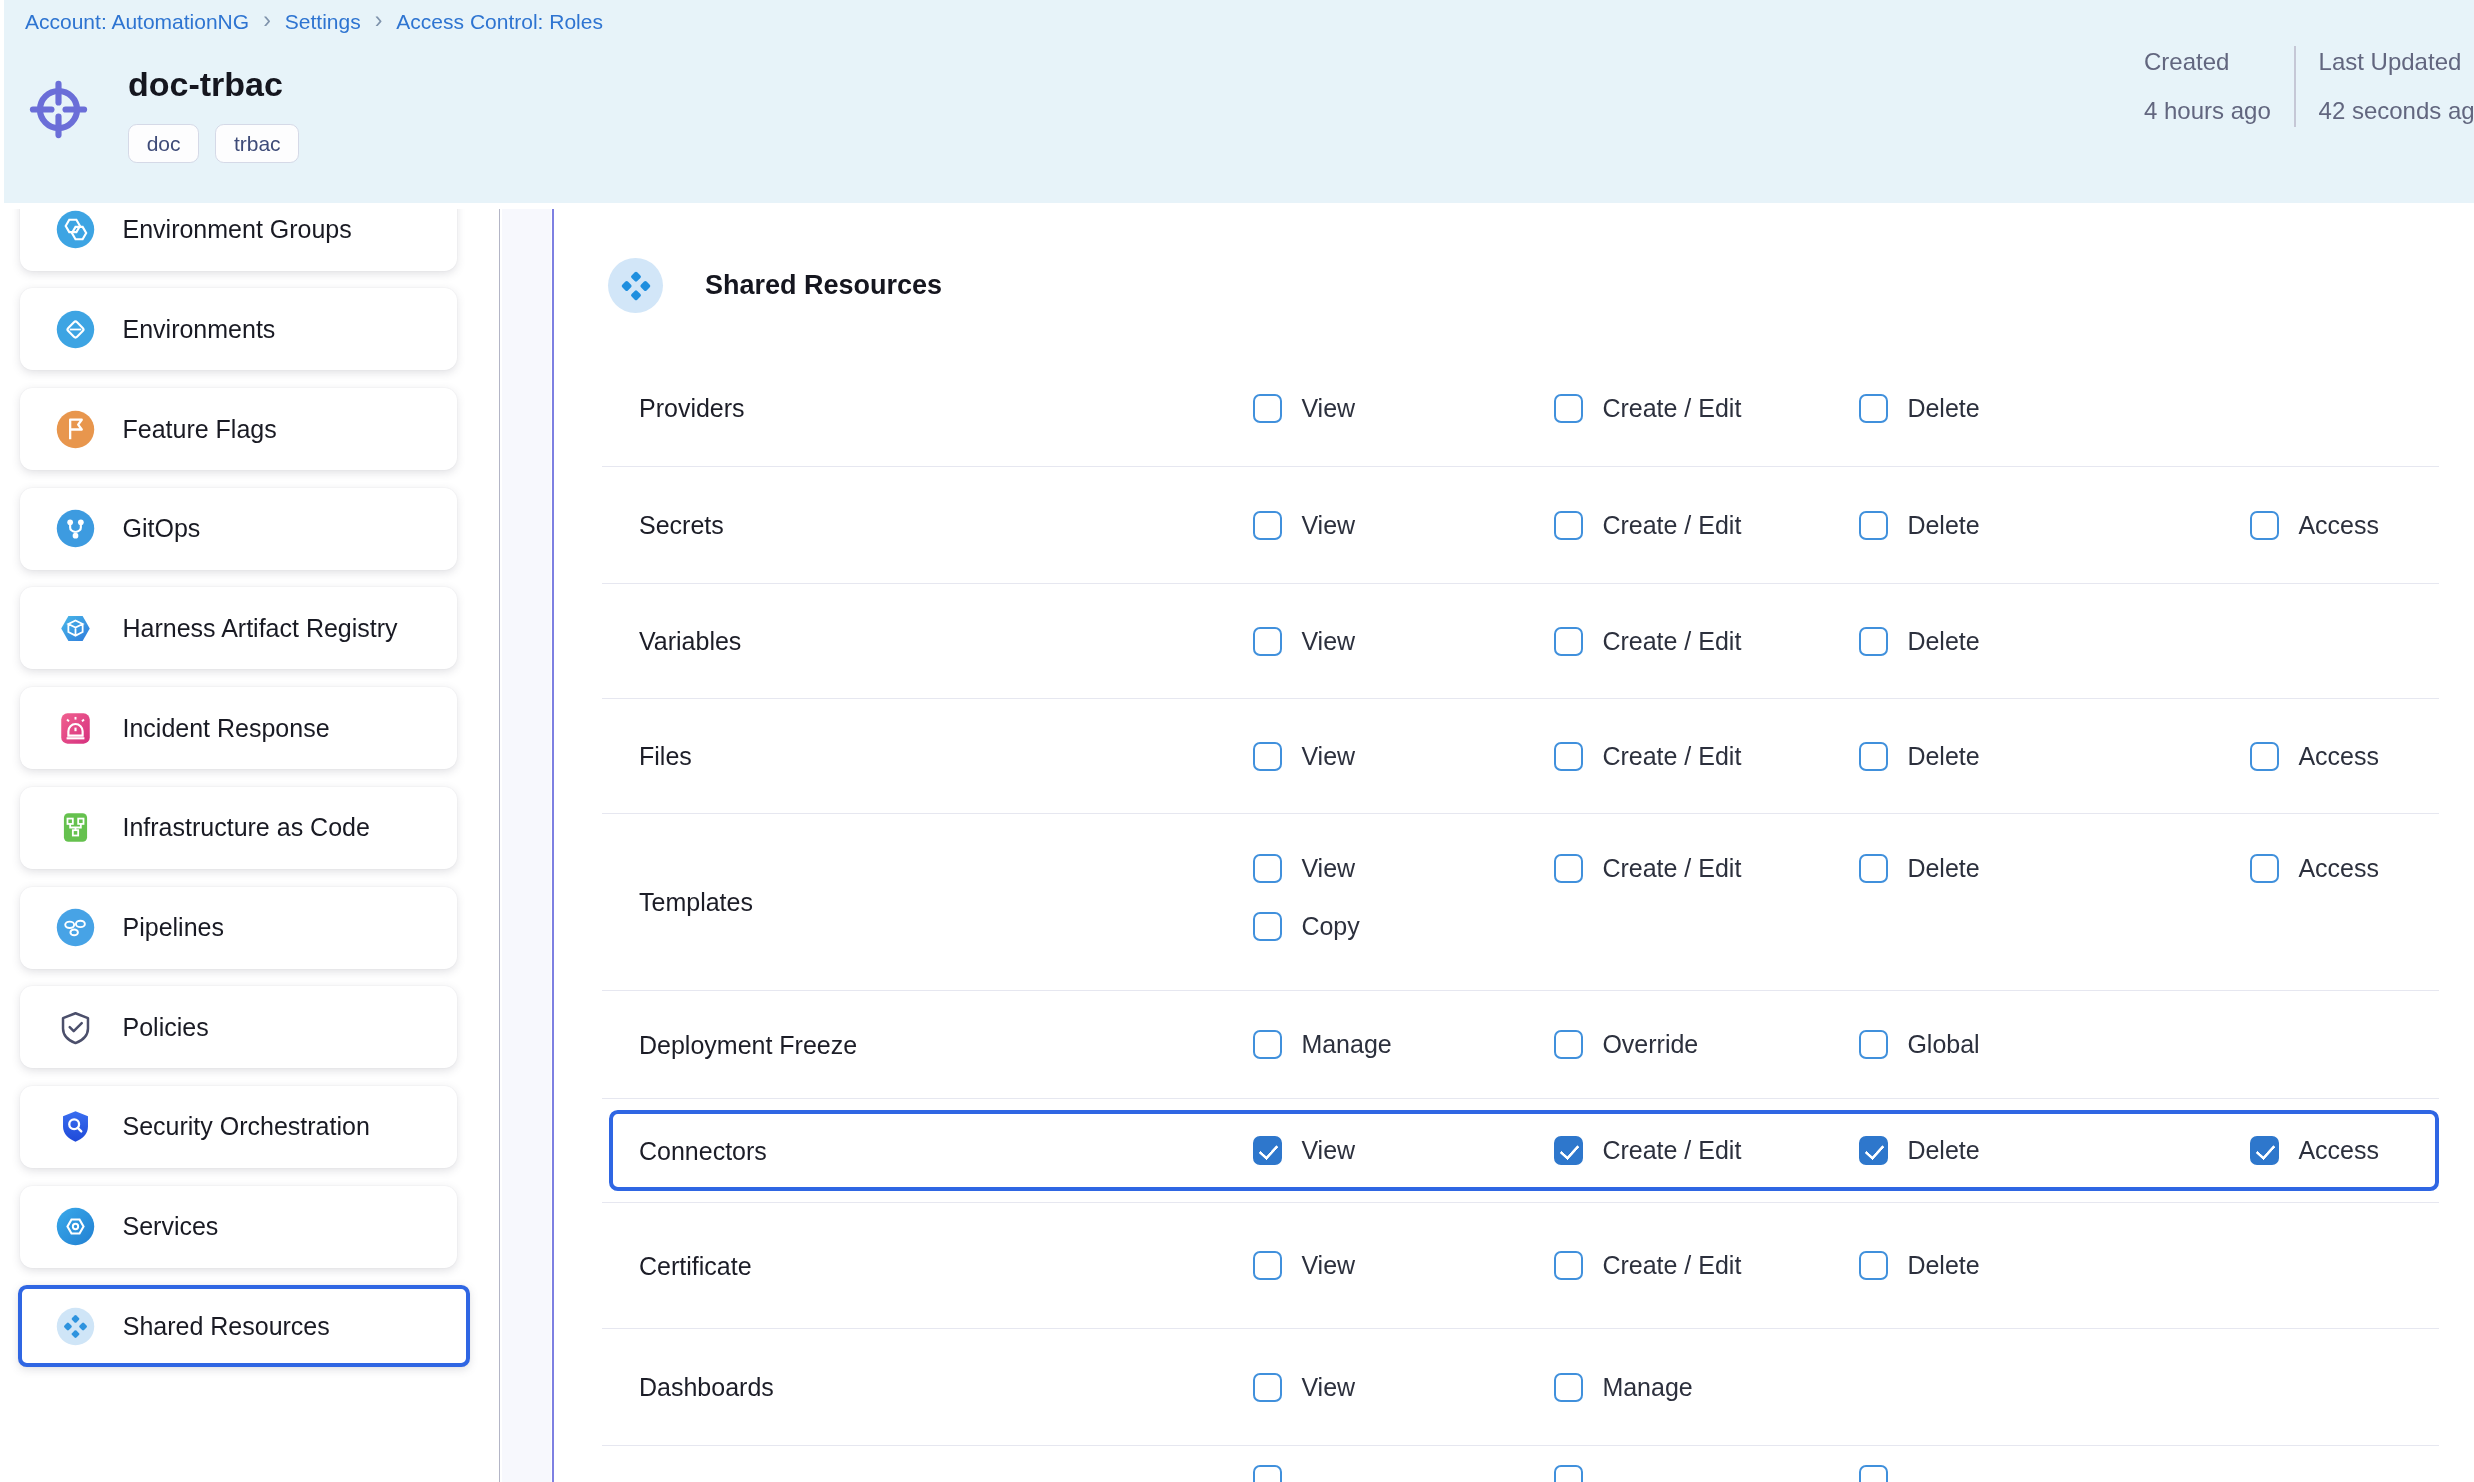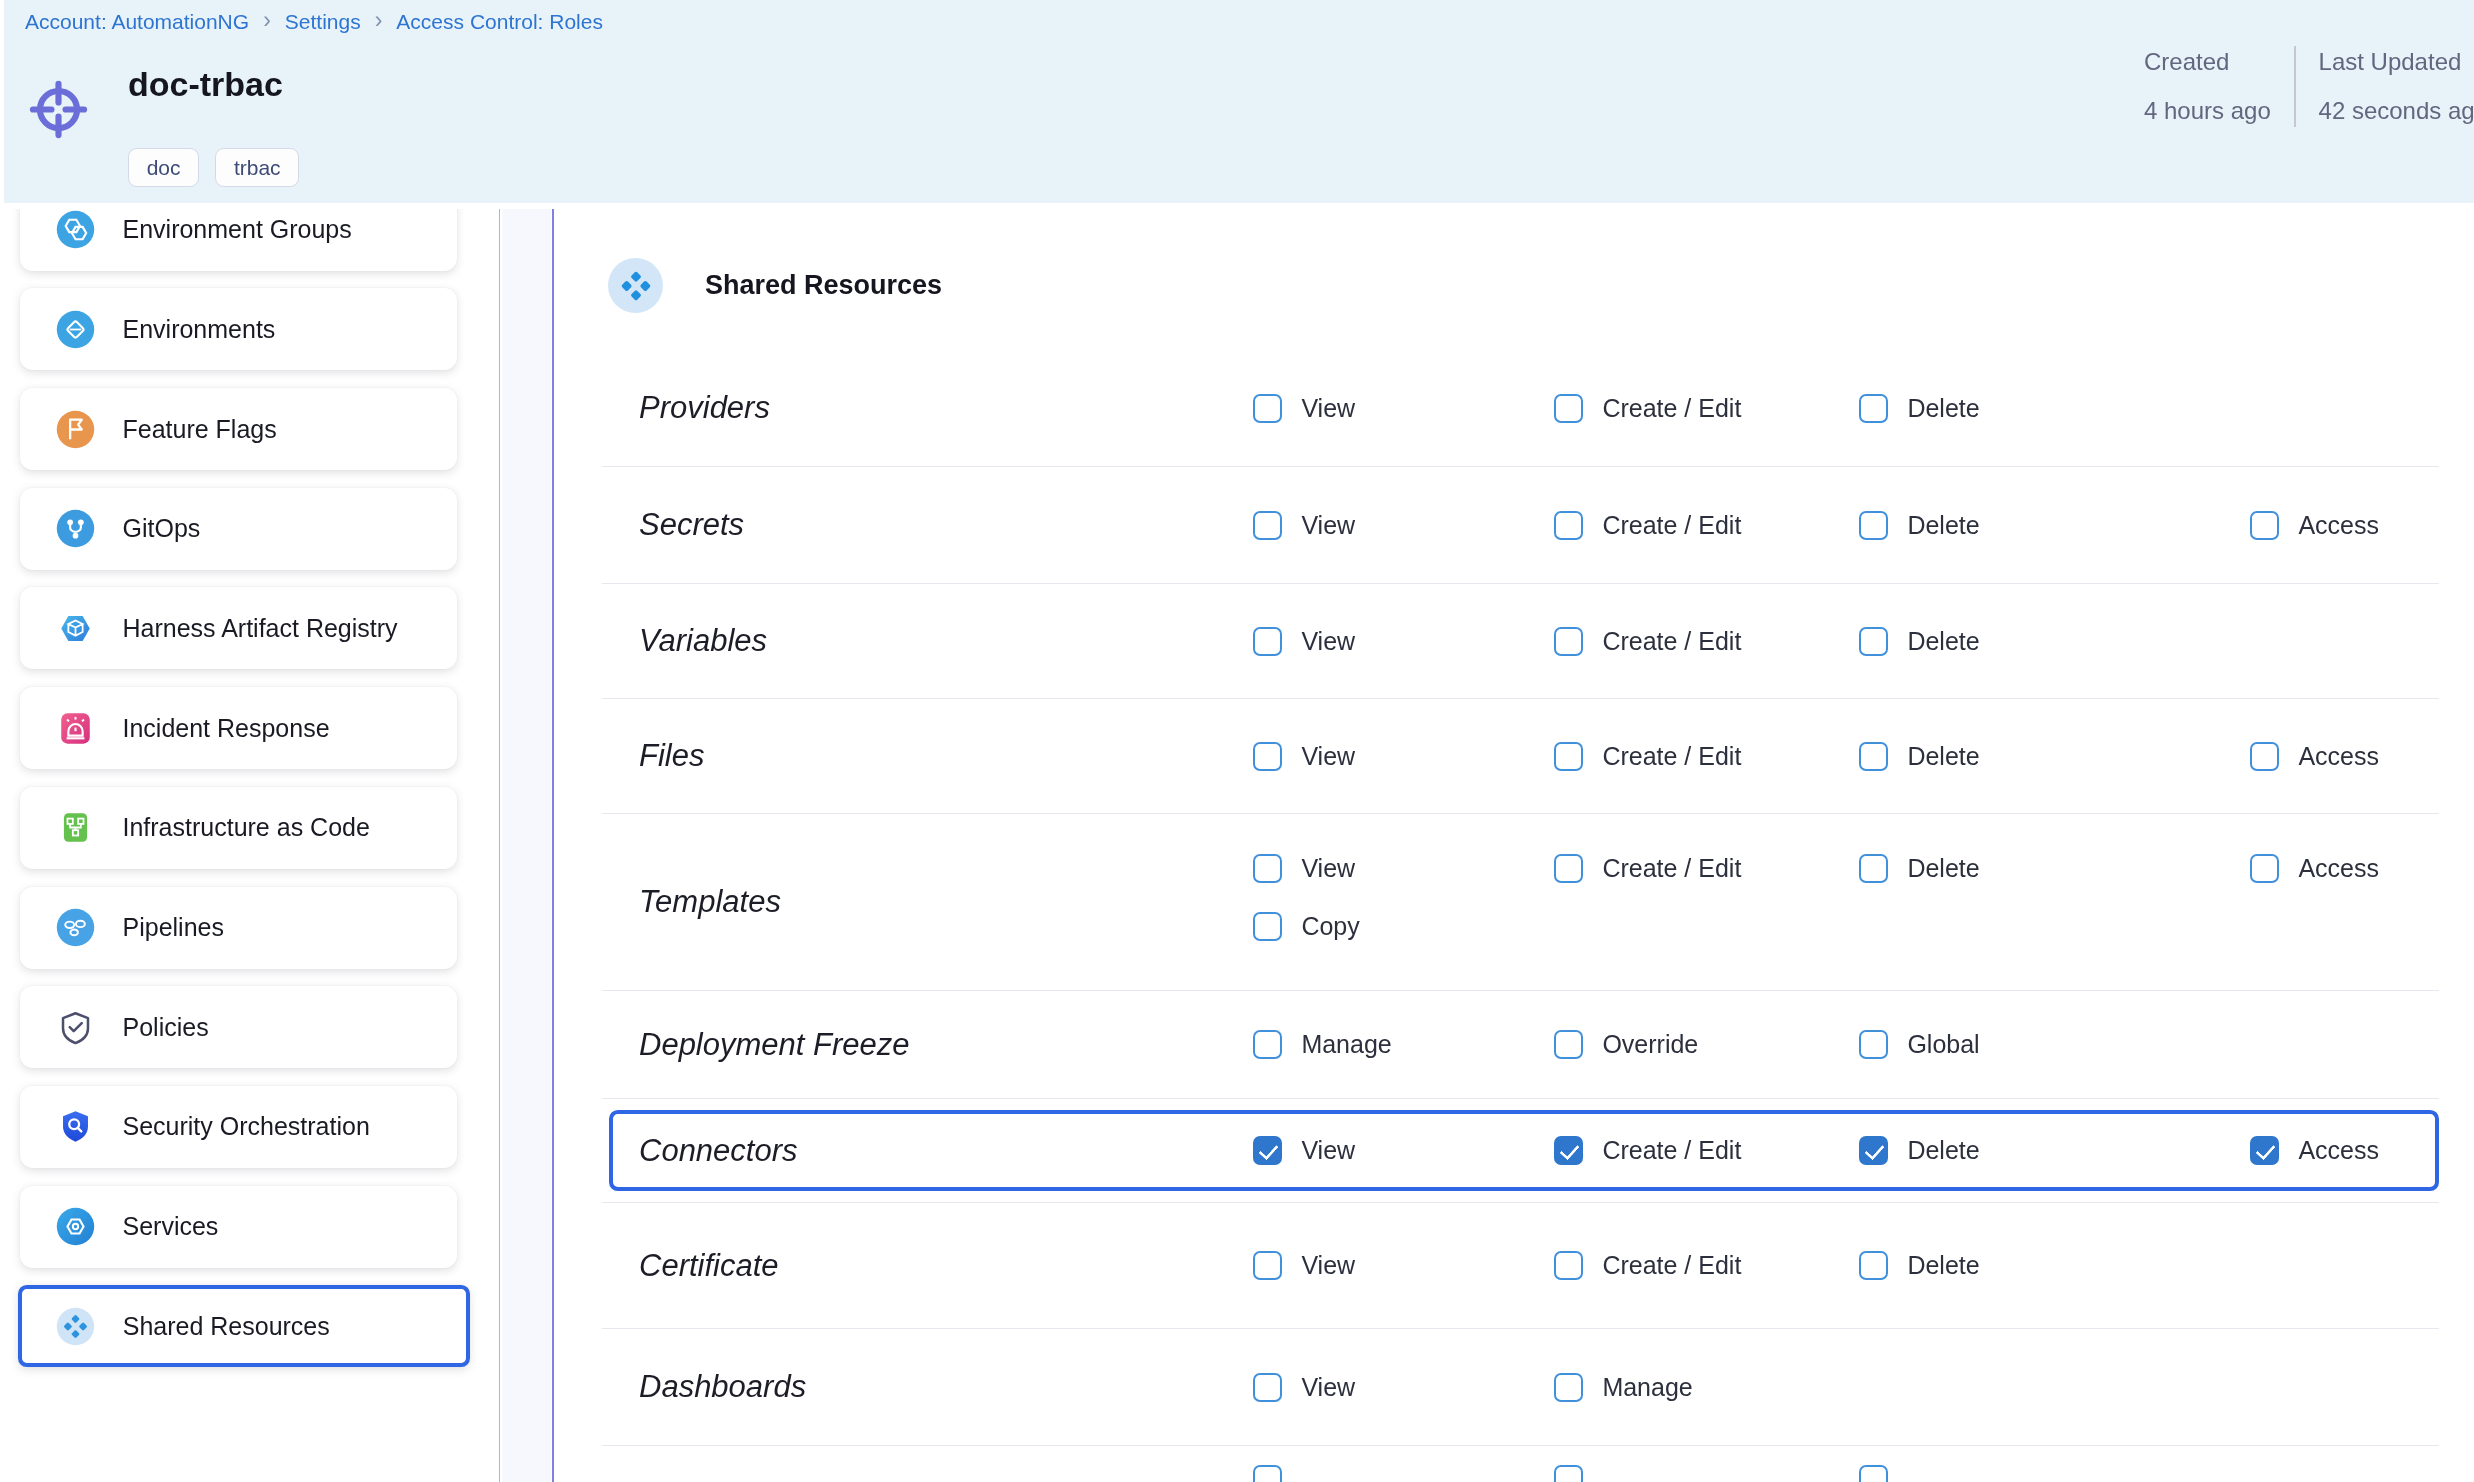--- a/index.html
+++ b/index.html
@@ -9,21 +9,21 @@
   *{box-sizing:border-box}
   html,body{width:2475px;height:1482px;margin:0;overflow:hidden;
     font-family:"Liberation Sans","DejaVu Sans",sans-serif;background:#fff;}
   
   .header{position:absolute;top:0;left:4px;width:2475px;height:203px;background:var(--header-bg);}
   .breadcrumb{position:absolute;left:21px;top:8.8px;font-size:21px;display:flex;align-items:center;gap:14px;}
   .crumb{color:var(--link);cursor:pointer;}
   .crumb-sep{color:#7f93ac;font-size:23px;transform:translateY(-1.8px);}
   .page-icon{position:absolute;left:21px;top:76px;width:67px;height:67px;}
   .page-title{position:absolute;left:124px;top:65px;font-size:34px;font-weight:700;color:#15161f;}
-  .tags{position:absolute;left:124px;top:124px;display:flex;gap:16px;margin-top:24px;}
+  .tags{position:absolute;left:124px;top:124px;display:flex;gap:16px;}
   .tag{height:39px;padding:0 17.7px;border:1.8px solid #d5d9e7;border-radius:8.8px;background:#fdfdfe;
     font-size:21px;color:#3e4b78;display:flex;align-items:center;}
   .meta{position:absolute;left:2140px;top:46px;display:flex;align-items:stretch;white-space:nowrap;}
   .meta-col{display:flex;flex-direction:column;gap:17px;font-size:24px;color:#62667f;line-height:32px;}
   .meta-sep{width:1.8px;background:#c5c7d6;margin:0 23px;}
   
   .sidebar{position:absolute;top:209px;left:0;width:500px;height:1273px;background:#fff;
     border-right:1.8px solid #b3b5c6;overflow:hidden;}
   .cards{display:flex;flex-direction:column;gap:17.7px;padding-left:20px;margin-top:-20.3px;width:457px;}
   .card{height:82px;min-height:82px;background:#fff;border-radius:12.4px;display:flex;align-items:center;
@@ -36,21 +36,21 @@
   .splitter{position:absolute;top:209px;left:552px;width:2.7px;height:1273px;background:#7e80e2;cursor:col-resize;}
   
   .main{position:absolute;top:209px;left:554px;right:0;height:1273px;background:#fff;overflow:hidden;}
   .section-head{position:absolute;left:54px;top:49px;display:flex;align-items:center;gap:42px;}
   .section-ic{width:55px;height:55px;border-radius:50%;background:#d2e6f8;display:flex;align-items:center;justify-content:center;}
   .section-title{font-size:27px;font-weight:700;color:#15161f;}
   .perm-table{position:absolute;left:48px;top:141px;width:1837px;}
   .row{position:relative;border-bottom:1.8px solid var(--divider);}
   .h132{height:117px}.h130{height:115px}.h200{height:177px}.h122{height:108px}
   .h118{height:104px}.h142{height:126px}.hpartial{height:194px;border-bottom:none;}
-  .rlabel{position:absolute;left:37px;top:50%;transform:translateY(-50%);font-size:31px;color:#1c1d27;font-style:italic;}
+  .rlabel{position:absolute;left:37px;top:50%;transform:translateY(-50%);font-size:25px;color:#1c1d27;}
   .cb{position:absolute;top:0;height:100%;display:flex;align-items:center;gap:19.4px;cursor:pointer;}
   .c0{left:651px}.c1{left:952px}.c2{left:1257px}.c3{left:1648px}
   .box{width:29px;height:29px;border:2.7px solid var(--cb-border);border-radius:7px;background:#fff;position:relative;flex:0 0 29px;}
   .box.checked{background:var(--cb-fill);border-color:var(--cb-fill);}
   .box.checked::after{content:"";position:absolute;left:8px;top:2.7px;width:8px;height:15px;
     border:solid #fff;border-width:0 3.5px 3.5px 0;transform:rotate(42deg);border-radius:0.9px;}
   .cb .cl{font-size:25px;color:#2c303d;}
   .row-templates .cb.l1{top:25px;height:58px;}
   .row-templates .cb.l2{top:83px;height:58px;}
   .sel-box{position:absolute;left:7px;right:0;top:10.6px;bottom:10.6px;border:4.4px solid var(--accent);border-radius:8.8px;pointer-events:none;}

